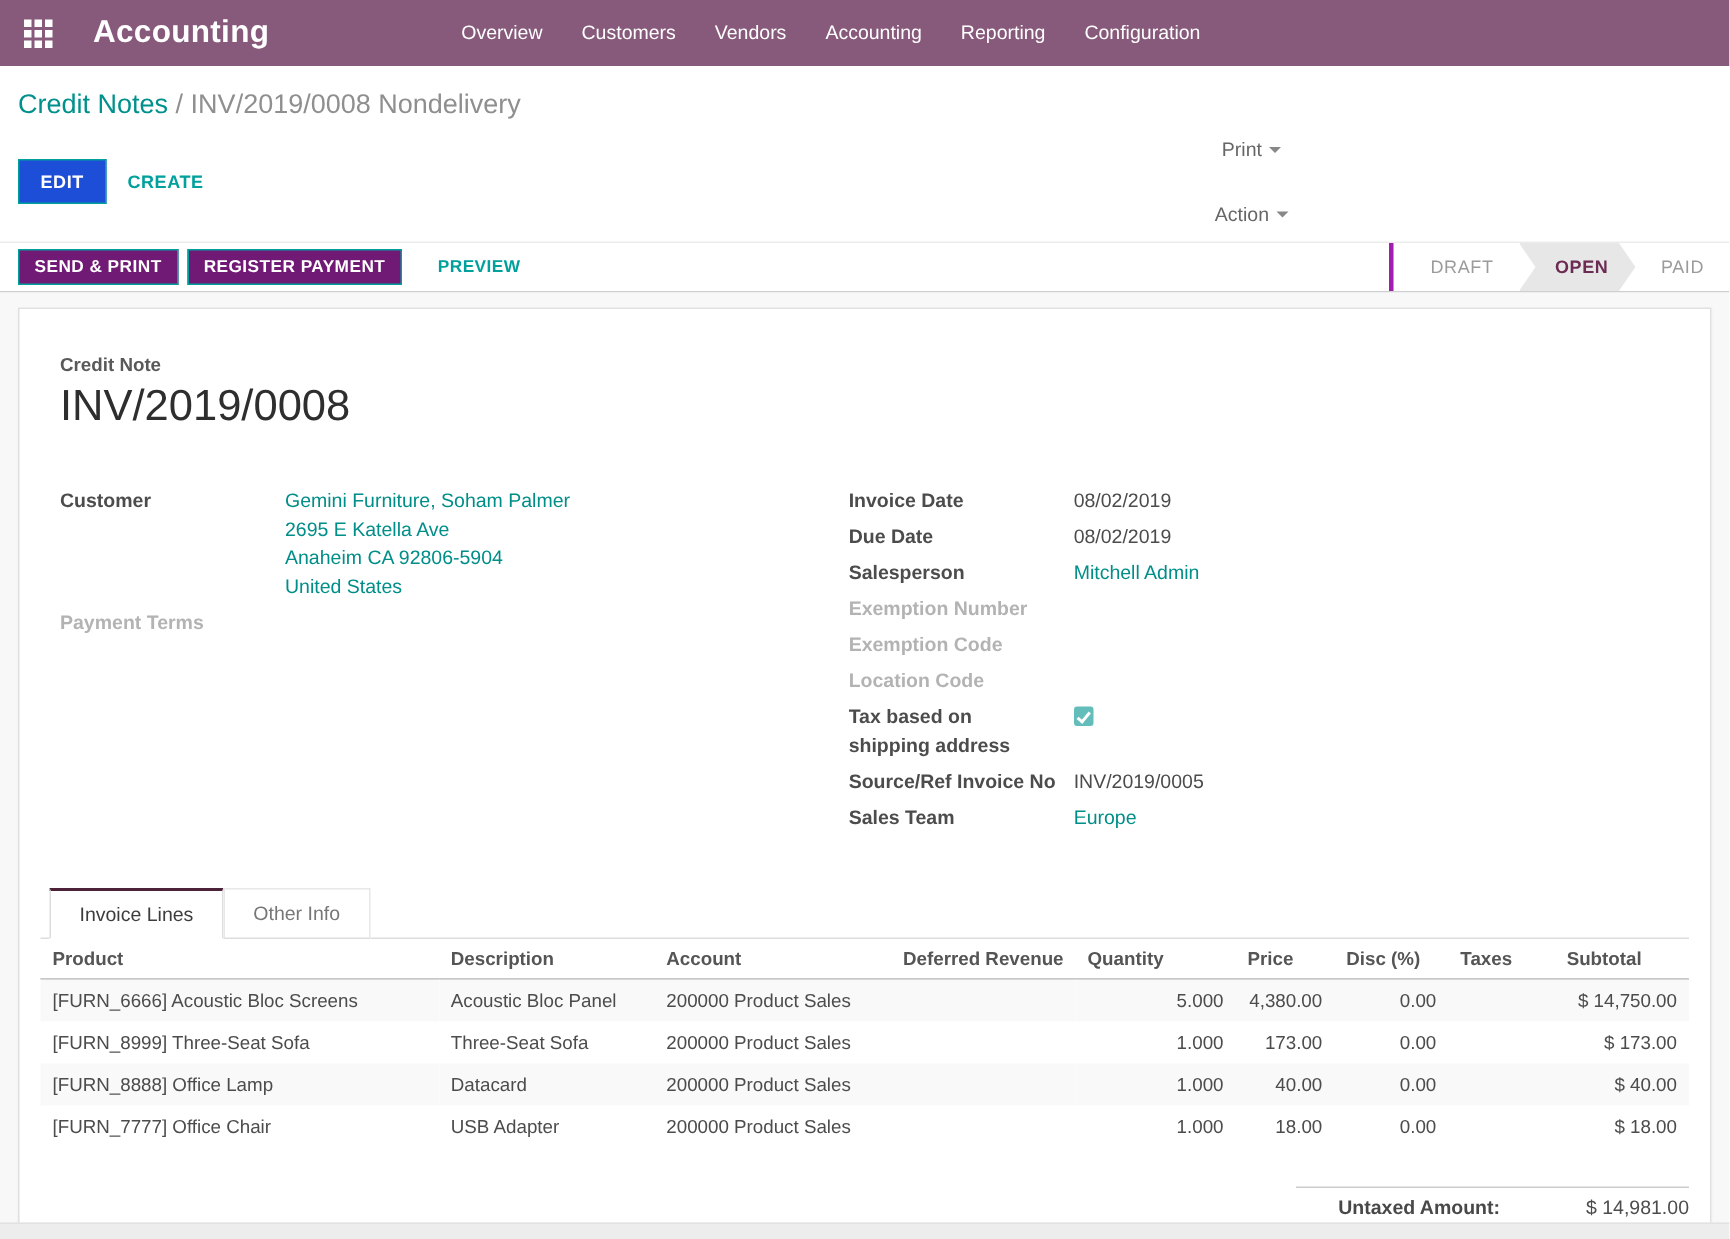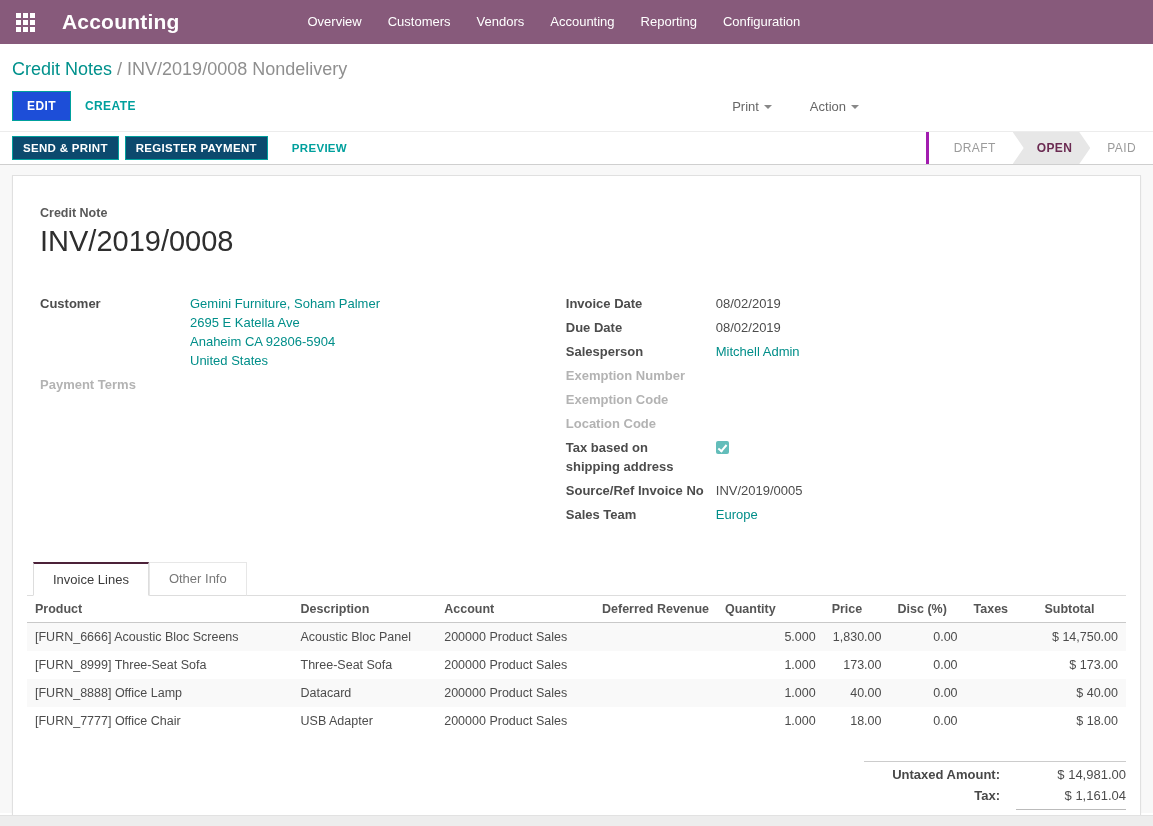--- a/index.html
+++ b/index.html
@@ -22,29 +22,29 @@
   
   .control-panel { background: #fff; padding: 13px 12px 10px; }
   .breadcrumb { font-size: 18px; line-height: 24px; }
   .breadcrumb .bc-parent { color: #00918c; cursor: pointer; }
   .breadcrumb .bc-sep, .breadcrumb .bc-current { color: #8f8f8f; }
   .cp-buttons { display: flex; align-items: center; margin-top: 10px; }
   .btn-primary { background: #1d4ed8; border: 1px solid #00A09D; color: #fff; font-weight: 700;
     font-size: 12px; padding: 7px 14px; letter-spacing: .4px; cursor: pointer; font-family: inherit; }
   .btn-link { background: none; border: none; color: #00A09D; font-weight: 700; font-size: 12px;
     padding: 7px 14px; letter-spacing: .4px; cursor: pointer; font-family: inherit; }
-  .cp-dropdowns { margin-left: auto; margin-right: 276px; display: flex; gap: 26px; }
+  .cp-dropdowns { margin-left: auto; margin-right: 276px; display: flex; gap: 26px; flex-direction: column; }
   .dropdown-toggle { color: #666; font-size: 13px; background: none; border: none; cursor: pointer; font-family: inherit; }
   .caret { display: inline-block; width: 0; height: 0; border-left: 4px solid transparent;
     border-right: 4px solid transparent; border-top: 4px solid #888; margin-left: 5px; vertical-align: 2px; }
 
   
   .statusbar { height: 34px; background: #fff; border-top: 1px solid #ececec; border-bottom: 1px solid #cfcfcf;
     display: flex; align-items: center; padding-left: 12px; }
-  .sb-btn { background: #0c4a6e; border: 1px solid #00A09D; color: #fff; font-weight: 700; font-size: 11.5px;
+  .sb-btn { background: #701a75; border: 1px solid #00A09D; color: #fff; font-weight: 700; font-size: 11.5px;
     padding: 5px 10px; margin-right: 6px; letter-spacing: .3px; cursor: pointer; font-family: inherit; }
   .sb-link { background: none; border: none; color: #00A09D; font-weight: 700; font-size: 11.5px;
     padding: 5px 12px; margin-left: 6px; letter-spacing: .3px; cursor: pointer; font-family: inherit; }
   .stages { margin-left: auto; display: flex; align-items: stretch; align-self: stretch;
     border-left: 3px solid #a21caf; padding-left: 8px; }
   .stage { display: flex; align-items: center; padding: 0 17px; font-size: 12px; color: #9b9b9b;
     letter-spacing: .4px; cursor: pointer; }
   .stage.active { background: #e7e7e7; color: #6B2B52; font-weight: 700;
     padding: 0 18px 0 24px;
     clip-path: polygon(0 0, calc(100% - 11px) 0, 100% 50%, calc(100% - 11px) 100%, 0 100%, 11px 50%); }
@@ -246,21 +246,21 @@
           <th class="num">Subtotal</th>
         </tr>
       </thead>
       <tbody>
         <tr>
           <td>[FURN_6666] Acoustic Bloc Screens</td>
           <td>Acoustic Bloc Panel</td>
           <td>200000 Product Sales</td>
           <td></td>
           <td class="num">5.000</td>
-          <td class="num">1,830.00</td>
+          <td class="num">4,380.00</td>
           <td class="num">0.00</td>
           <td></td>
           <td class="num">$ 14,750.00</td>
         </tr>
         <tr>
           <td>[FURN_8999] Three-Seat Sofa</td>
           <td>Three-Seat Sofa</td>
           <td>200000 Product Sales</td>
           <td></td>
           <td class="num">1.000</td>

